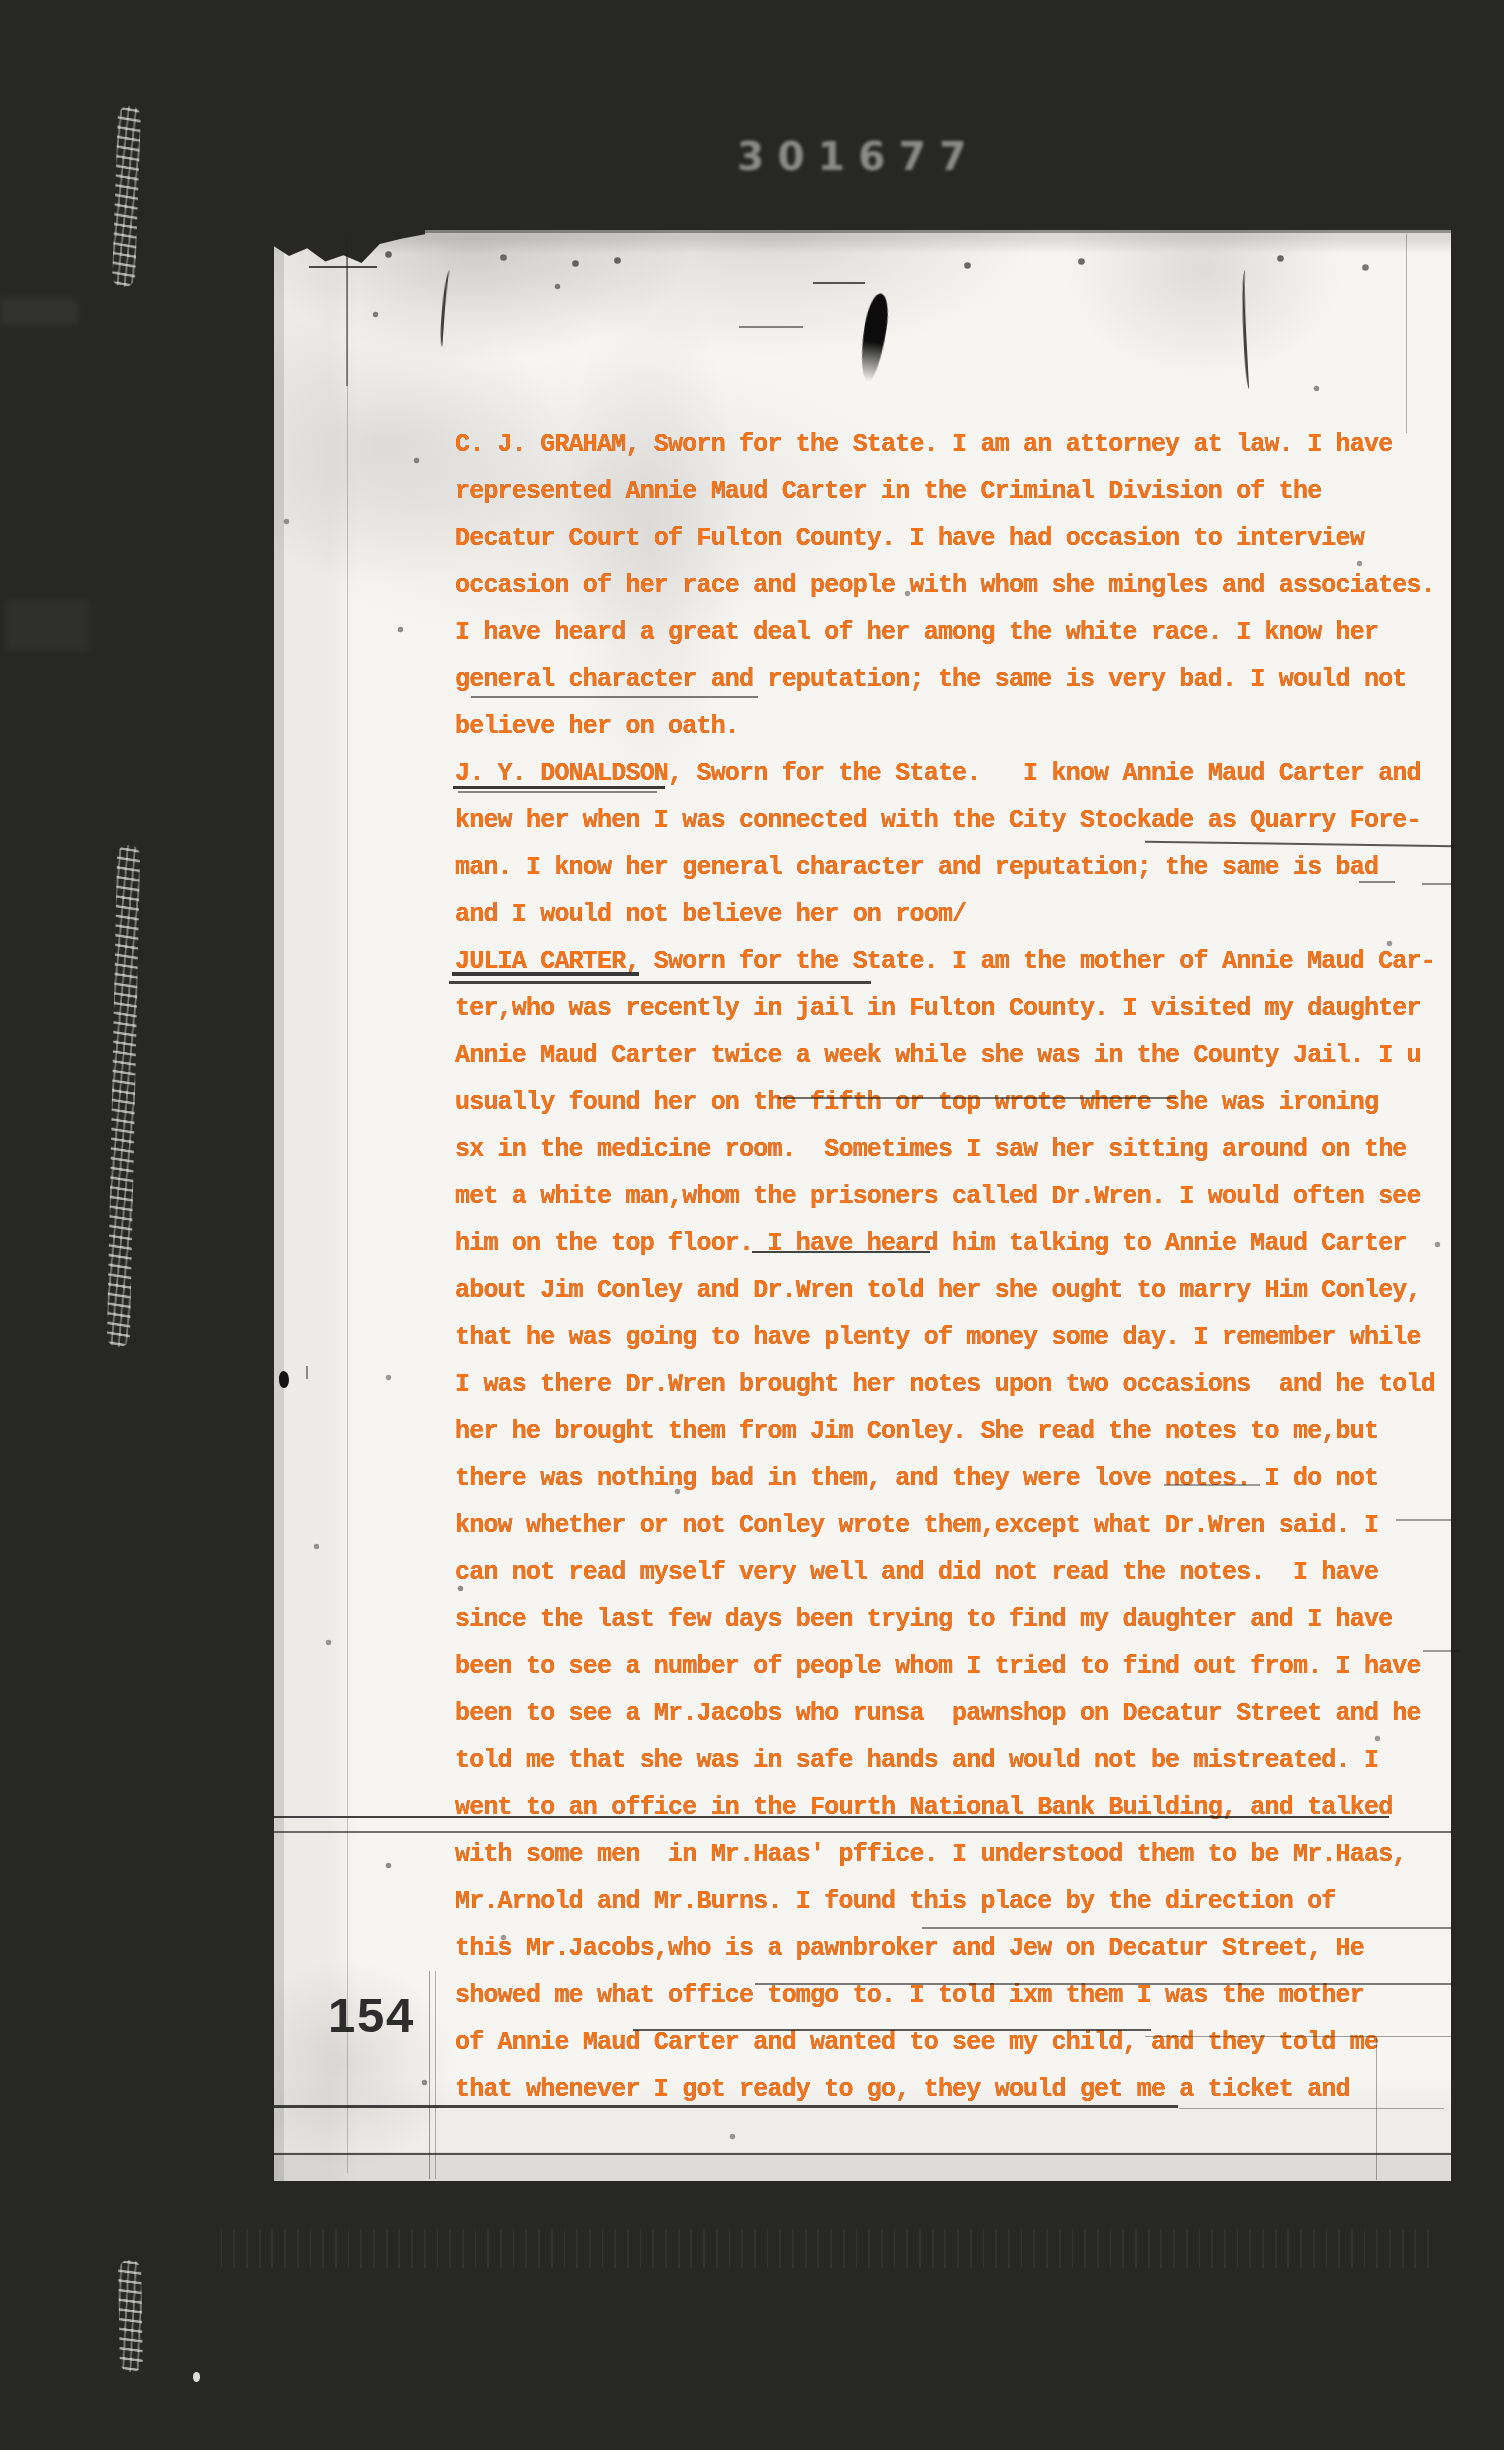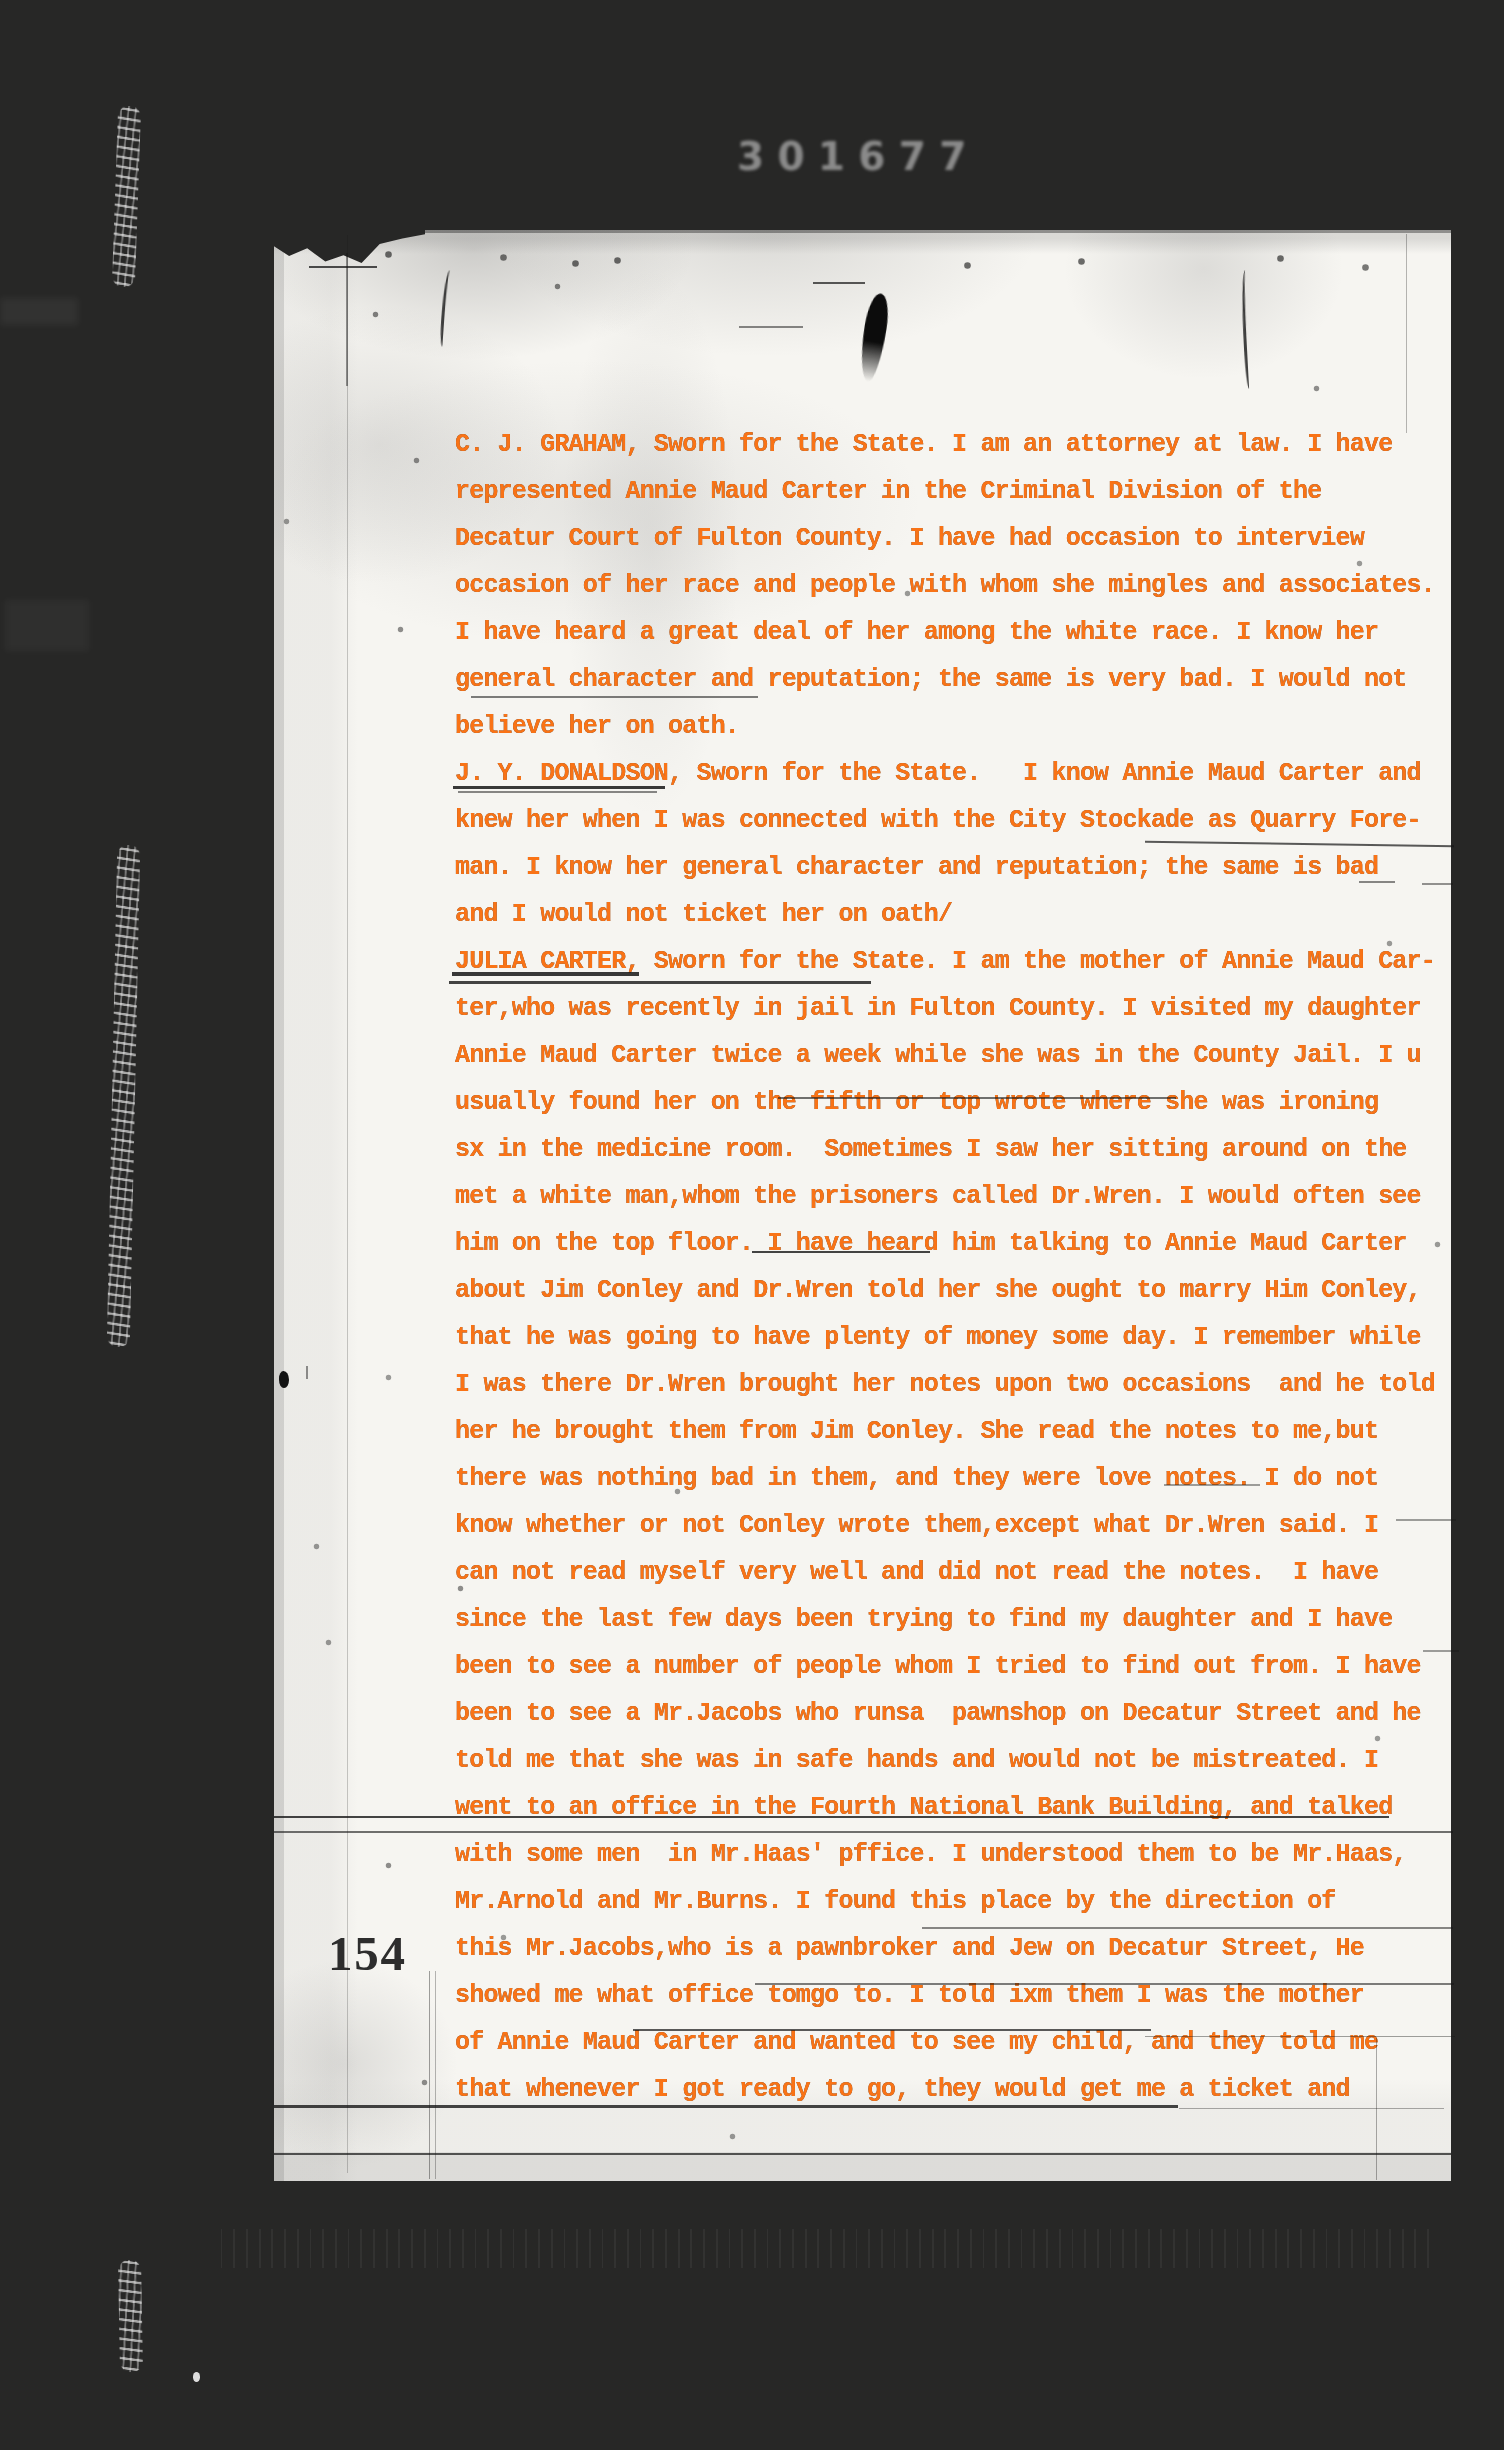--- a/index.html
+++ b/index.html
@@ -68,22 +68,22 @@
   .testimony{
     position:absolute;left:455px;top:421px;width:1013px;
     font-family:"Liberation Mono", monospace;
     font-size:25px;font-weight:700;letter-spacing:-0.8px;
     color:#191919;
     filter:blur(0.2px);
     text-shadow:0 0 0.6px rgba(25,25,25,.8);
   }
   .testimony div{height:47px;line-height:47px;white-space:pre;}
   .page-number{
-    position:absolute;left:328px;top:1925px;
-    font-family:Liberation Serif, serif;
+    position:absolute;left:328px;top:1987px;
+    font-family:Liberation Sans, sans-serif;
     font-size:49px;font-weight:600;letter-spacing:1.8px;color:#2d2d2d;
     filter:blur(0.4px);
   }
   
   .art{position:absolute;background:#161616;}
   .specks{
     position:absolute;left:0;top:0;width:3px;height:3px;border-radius:50%;background:transparent;
     box-shadow:
       374px 313px 0 1.2px rgba(15,15,15,.5), 415px 459px 0 1.2px rgba(15,15,15,.45),
       556px 285px 0 1.2px rgba(15,15,15,.5), 906px 592px 0 1.2px rgba(15,15,15,.4),
@@ -133,21 +133,21 @@
     <div>C. J. GRAHAM, Sworn for the State. I am an attorney at law. I have</div>
     <div>represented Annie Maud Carter in the Criminal Division of the</div>
     <div>Decatur Court of Fulton County. I have had occasion to interview</div>
     <div>occasion of her race and people with whom she mingles and associates.</div>
     <div>I have heard a great deal of her among the white race. I know her</div>
     <div>general character and reputation; the same is very bad. I would not</div>
     <div>believe her on oath.</div>
     <div>J. Y. DONALDSON, Sworn for the State.   I know Annie Maud Carter and</div>
     <div>knew her when I was connected with the City Stockade as Quarry Fore-</div>
     <div>man. I know her general character and reputation; the same is bad</div>
-    <div>and I would not ticket her on oath/</div>
+    <div>and I would not believe her on room/</div>
     <div>JULIA CARTER, Sworn for the State. I am the mother of Annie Maud Car-</div>
     <div>ter,who was recently in jail in Fulton County. I visited my daughter</div>
     <div>Annie Maud Carter twice a week while she was in the County Jail. I u</div>
     <div>usually found her on the fifth or top wrote where she was ironing</div>
     <div>sx in the medicine room.  Sometimes I saw her sitting around on the</div>
     <div>met a white man,whom the prisoners called Dr.Wren. I would often see</div>
     <div>him on the top floor. I have heard him talking to Annie Maud Carter</div>
     <div>about Jim Conley and Dr.Wren told her she ought to marry Him Conley,</div>
     <div>that he was going to have plenty of money some day. I remember while</div>
     <div>I was there Dr.Wren brought her notes upon two occasions  and he told</div>

